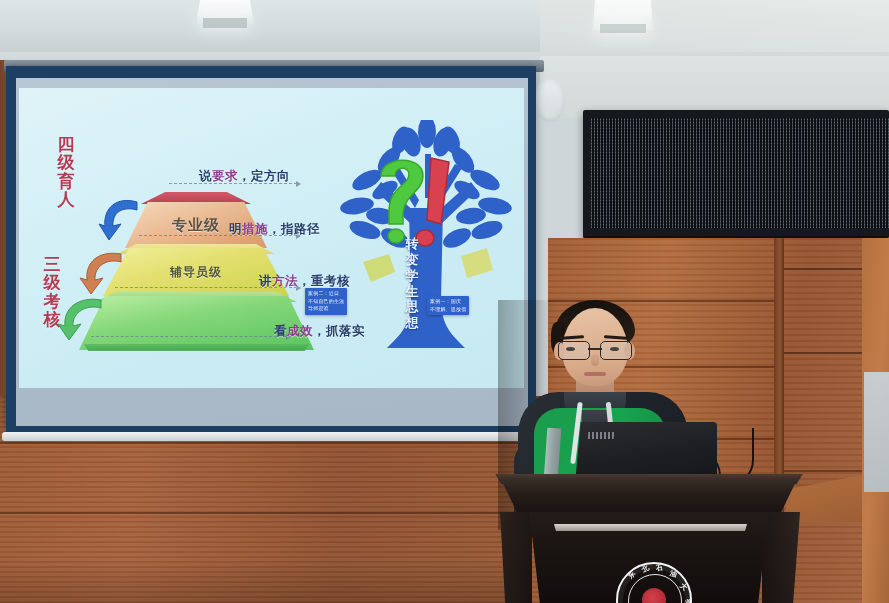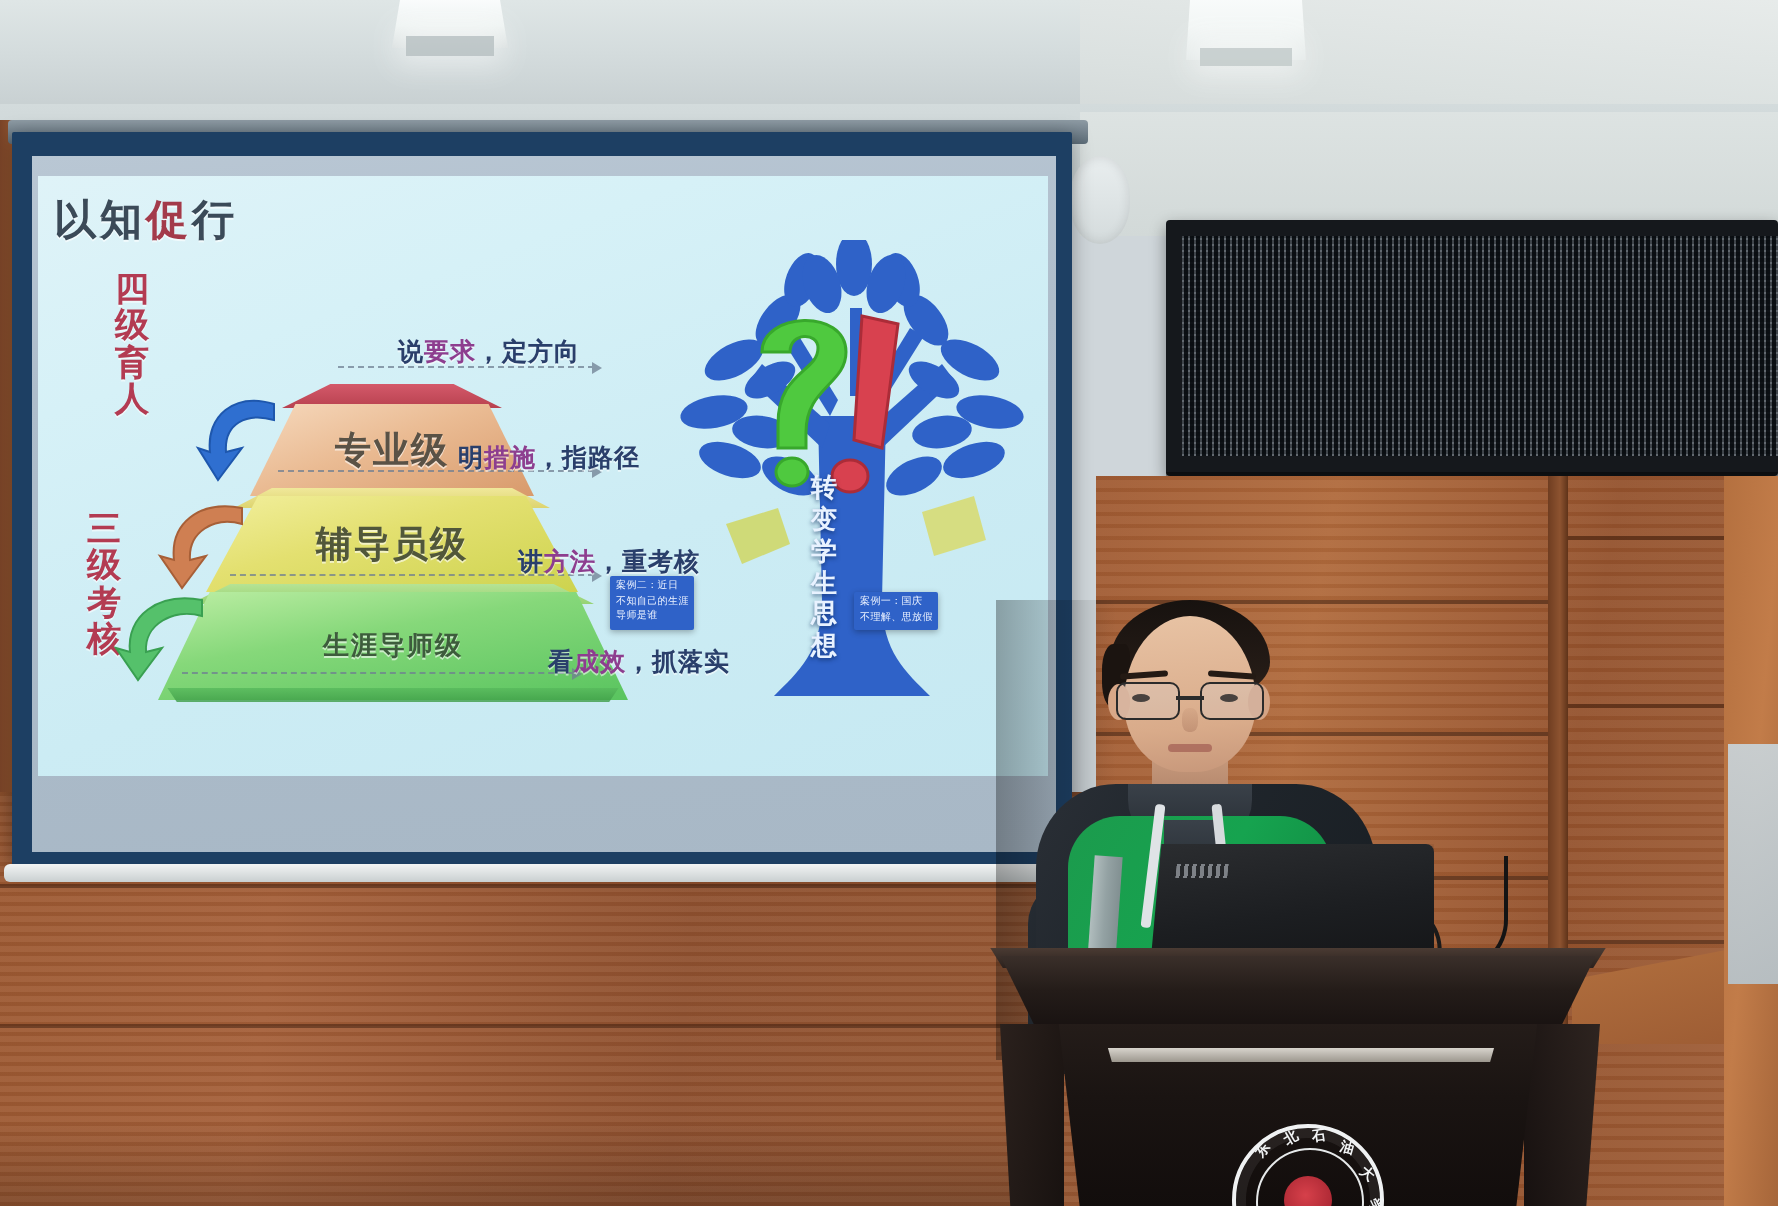--- a/index.html
+++ b/index.html
@@ -71,29 +71,29 @@
   .t1 .front{background:linear-gradient(125deg,#6fb8ec 0%,#3f8fd8 48%,#2f73bf 100%);
     clip-path:polygon(50% 0,100% 100%,0 100%);}
   .t1 .lbl{font-size:8.5px;color:#ffffff;text-shadow:0 1px 1px rgba(0,0,0,.35);top:66%;}
   .t1cap{position:absolute;left:62px;top:48px;width:110px;height:12px;
     background:linear-gradient(180deg,#d4596a,#b8414f);
     clip-path:polygon(22% 0,78% 0,100% 100%,0 100%);}
 
   .t2{left:46px;top:58px;width:142px;height:46px;}
   .t2 .front{background:linear-gradient(160deg,#f6d9bd 0%,#eabb93 45%,#d89a6b 100%);
     clip-path:polygon(16% 0,84% 0,100% 100%,0 100%);}
-  .t2 .lbl{color:#5a5246;font-size:18px;}
+  .t2 .lbl{color:#5a5246;font-size:15px;}
   .t2cap{position:absolute;left:38px;top:100px;width:158px;height:10px;
     background:linear-gradient(180deg,#f0e89a,#ddd46f);
     clip-path:polygon(12% 0,88% 0,100% 100%,0 100%);}
 
   .t3{left:24px;top:104px;width:186px;height:48px;}
   .t3 .front{background:linear-gradient(165deg,#f2ef9d 0%,#e3e070 42%,#cdd34e 100%);
     clip-path:polygon(14% 0,86% 0,100% 100%,0 100%);}
-  .t3 .lbl{color:#51573a;font-size:18px;}
+  .t3 .lbl{color:#51573a;font-size:12px;}
   .t3cap{position:absolute;left:16px;top:148px;width:202px;height:10px;
     background:linear-gradient(180deg,#b6e394,#95d274);
     clip-path:polygon(10% 0,90% 0,100% 100%,0 100%);}
 
   .t4{left:0;top:152px;width:235px;height:54px;}
   .t4 .front{background:linear-gradient(170deg,#bdeea4 0%,#86d87a 40%,#59c45f 100%);
     clip-path:polygon(11% 0,89% 0,100% 100%,0 100%);}
   .t4 .lbl{color:#3d5c3c;font-size:13px;}
   .t4base{position:absolute;left:0;top:200px;width:235px;height:7px;
     background:linear-gradient(180deg,#57b95c,#3d9c46);
@@ -341,23 +341,20 @@
   <div class="dark-floor"></div>
 
   <div class="screen-housing"></div>
   <div class="screen-frame"></div>
   <div class="screen-surface"></div>
   <div class="screen-bottombar"></div>
 
   <div class="slide">
     <div class="slide-inner">
 
-      <div class="slide-title-l">
-        <span>以知</span><span class="hl">促</span><span>行</span>
-      </div>
 
 
       <div class="vlabel four">
         <span>四</span>
         <span>级</span>
         <span>育</span>
         <span>人</span>
       </div>
       <div class="vlabel three">
         <span>三</span>
@@ -376,21 +373,20 @@
         <div class="t2cap"></div>
 
         <div class="tier t3">
           <div class="front"></div>
           <div class="lbl">辅导员级</div>
         </div>
         <div class="t3cap"></div>
 
         <div class="tier t4">
           <div class="front"></div>
-          <div class="lbl">生涯导师级</div>
         </div>
         <div class="t4base"></div>
 
         <div class="arrow a1">
           <svg width="44" height="46" viewBox="0 0 44 46">
             <path d="M40 6 C20 0, 6 12, 8 30 L2 28 L12 44 L24 28 L16 30 C15 16, 26 10, 40 14 Z" fill="#2f6fd0" stroke="#1e57ad" stroke-width="1"></path>
           </svg>
         </div>
         <div class="arrow a2">
           <svg width="48" height="48" viewBox="0 0 48 48">

